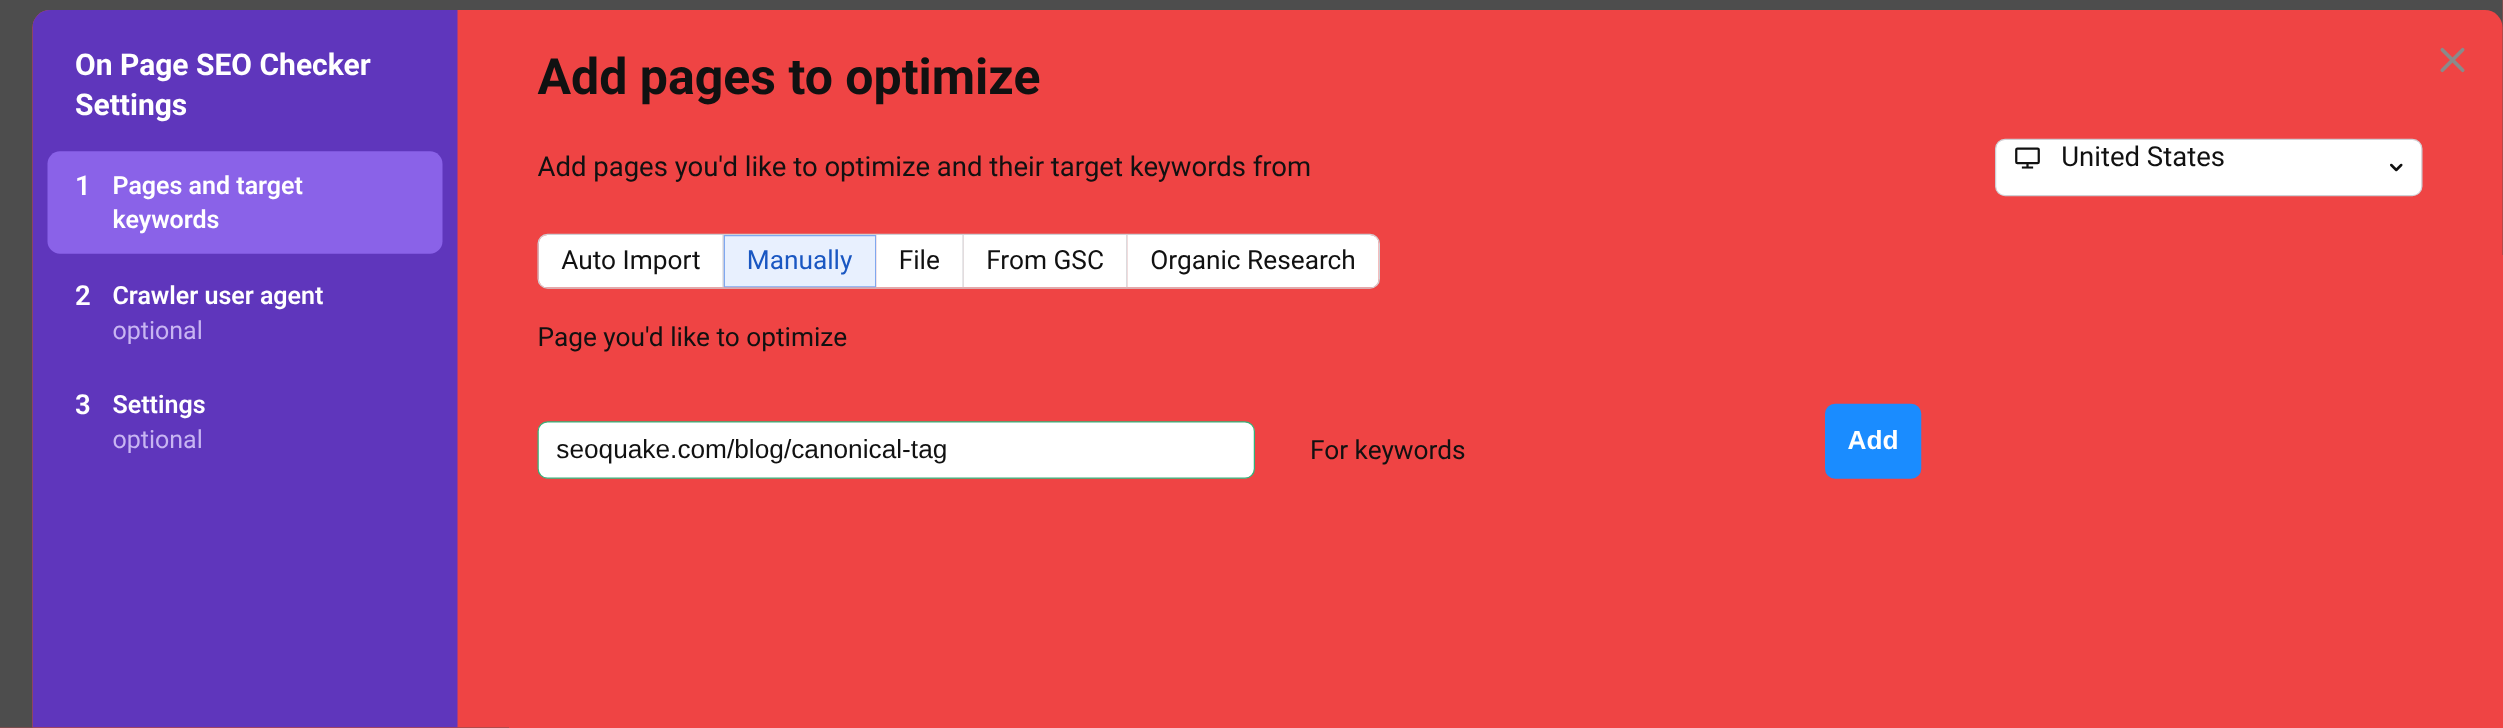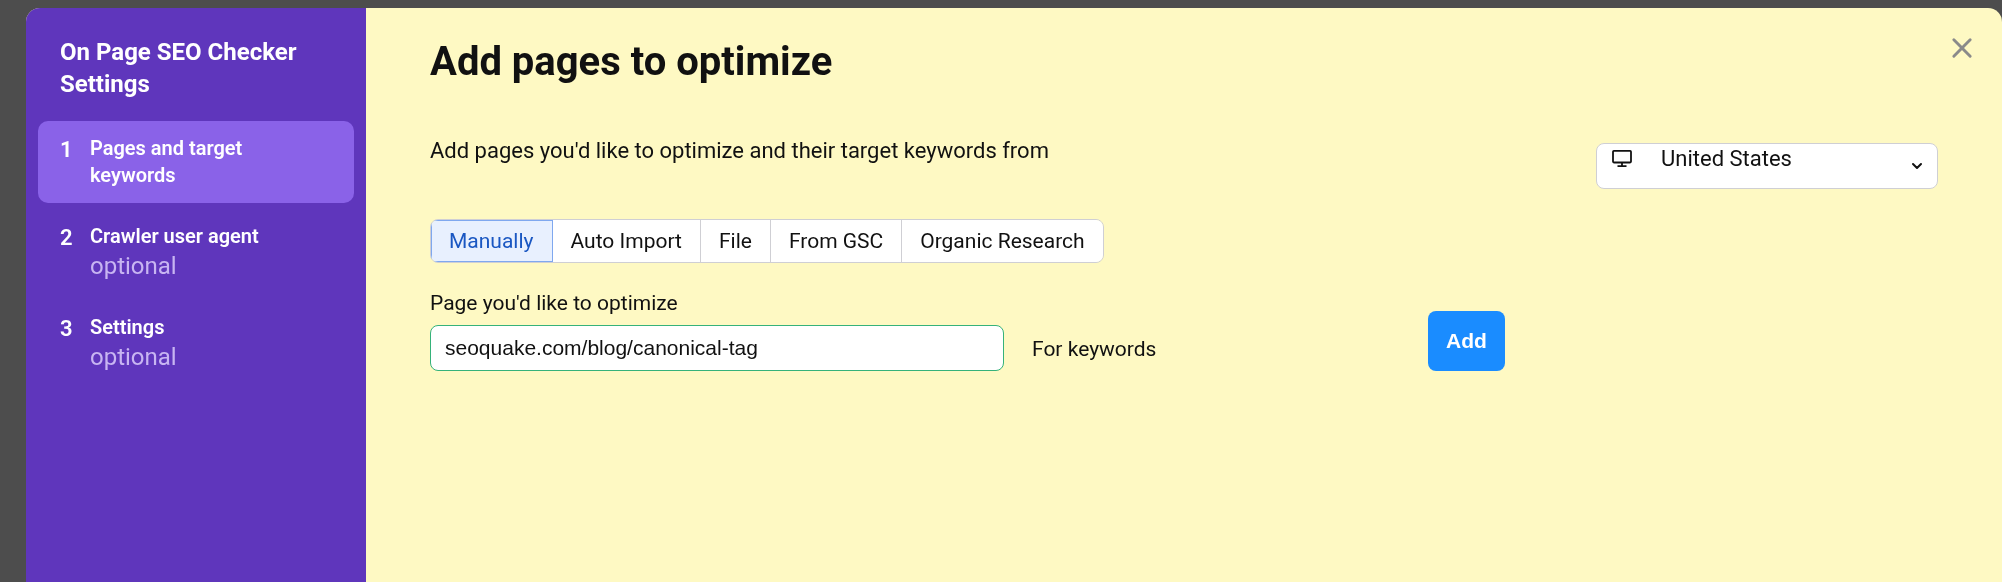--- a/index.html
+++ b/index.html
@@ -15,21 +15,21 @@
     inset: 0;
     background: #4d4d4d;
   }
 
   .modal {
     position: absolute;
     top: 8px;
     left: 26px;
     right: 0;
     bottom: 0;
-    background: #fef9c3;
+    background: #ef4444;
     border-radius: 14px 14px 0 0;
     display: flex;
     overflow: hidden;
   }
 
   
   .sidebar {
     width: 340px;
     flex: 0 0 340px;
     background: #5f36bc;
@@ -63,21 +63,21 @@
   }
   .step-body {
     flex: 1;
   }
   .step-label {
     font-size: 20px;
     font-weight: 600;
     line-height: 1.35;
   }
   .step-optional {
-    font-size: 24px;
+    font-size: 20px;
     color: #c8b5f2;
     font-weight: 400;
     margin-top: 2px;
   }
 
   
   .main {
     flex: 1;
     position: relative;
     padding: 24px 64px 24px 64px;
@@ -115,28 +115,27 @@
     color: #111;
   }
 
   .country-select {
     height: 46px;
     border: 1.5px solid #cfcfd4;
     border-radius: 8px;
     display: flex;
     align-items: center;
     padding: 0 42px 16px 14px;
-    gap: 28px;
+    gap: 16px;
     font-size: 22px;
     color: #111;
     position: relative;
     min-width: 342px;
     cursor: pointer;
     background: #fff;
-    margin-top: 32px;
   }
   .country-select svg.device { width: 22px; height: 18px; color:#111; }
   .country-select svg.chev {
     position: absolute;
     right: 12px;
     top: 50%;
     transform: translateY(-50%);
     width: 16px; height: 16px;
     color:#111;
   }
@@ -160,40 +159,41 @@
   .tab.active {
     background: #e8f0fe;
     color: #1a57c2;
     outline: 1.5px solid #7fa8ef;
     outline-offset: -1.5px;
   }
 
   .form-row {
     display: flex;
     align-items: flex-end;
-    gap: 28px;
+    gap: 44px;
     margin-top: 28px;
   }
   .form-col.page { flex: 0 0 574px; }
   .form-col.kw { flex: 0 0 368px; }
   .form-label {
     font-size: 21px;
     color: #111;
     margin-bottom: 10px;
   }
   .text-input {
     width: 100%;
     height: 46px;
     border: 1.5px solid #cfcfd4;
     border-radius: 8px;
     padding: 16px 14px;
     font-size: 21px;
     color: #111;
     outline: none;
     background: #fff;
+    margin-top: 44px;
   }
   .text-input.valid {
     border-color: #35b27a;
   }
   .add-btn {
     height: 60px;
     padding: 0 18px;
     background: #1a8cff;
     color: #fff;
     border: none;
@@ -258,22 +258,22 @@
           <line x1="12" y1="15" x2="12" y2="19"></line>
         </svg>
         <span>United States</span>
         <svg class="chev" viewBox="0 0 24 24" fill="none" stroke="currentColor" stroke-width="3" stroke-linecap="round" stroke-linejoin="round">
           <polyline points="6 9 12 15 18 9"></polyline>
         </svg>
       </div>
     </div>
 
     <div class="tabs">
+      <div class="tab">Auto Import</div>
       <div class="tab active">Manually</div>
-      <div class="tab">Auto Import</div>
       <div class="tab">File</div>
       <div class="tab">From GSC</div>
       <div class="tab">Organic Research</div>
     </div>
 
     <div class="form-row">
       <div class="form-col page">
         <div class="form-label">Page you'd like to optimize</div>
         <input class="text-input valid" type="text" value="seoquake.com/blog/canonical-tag" style="">
       </div>

